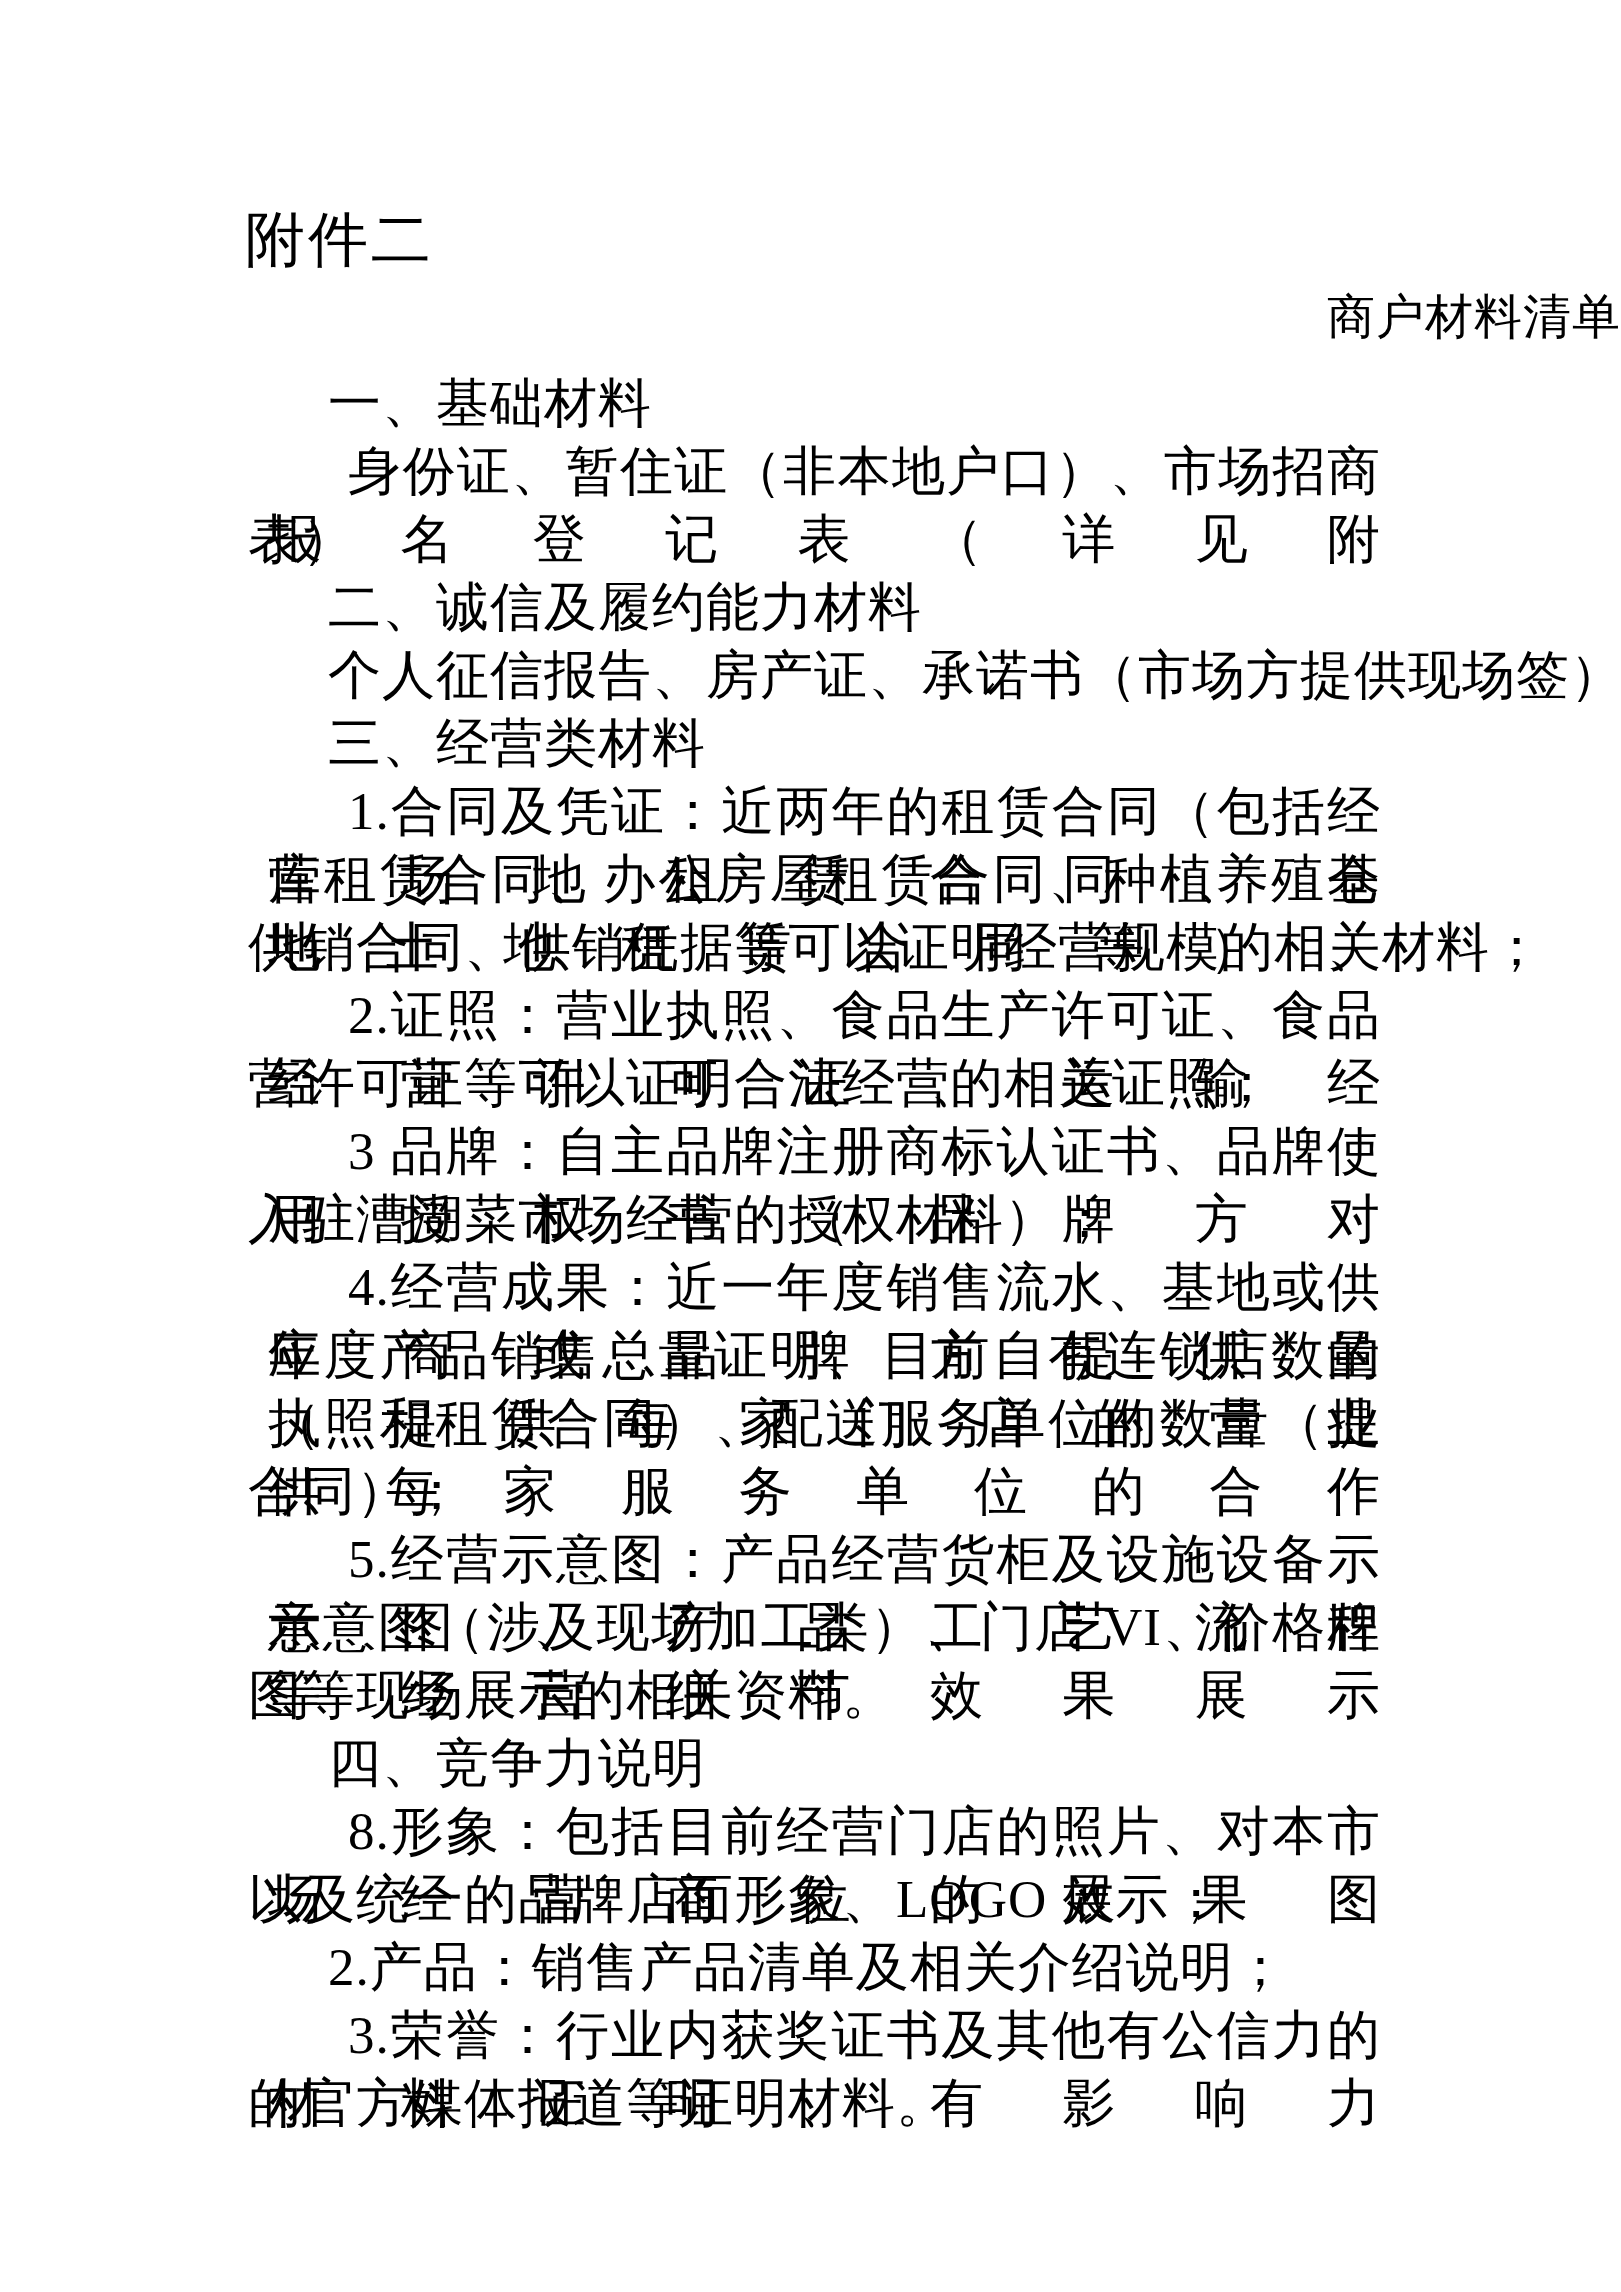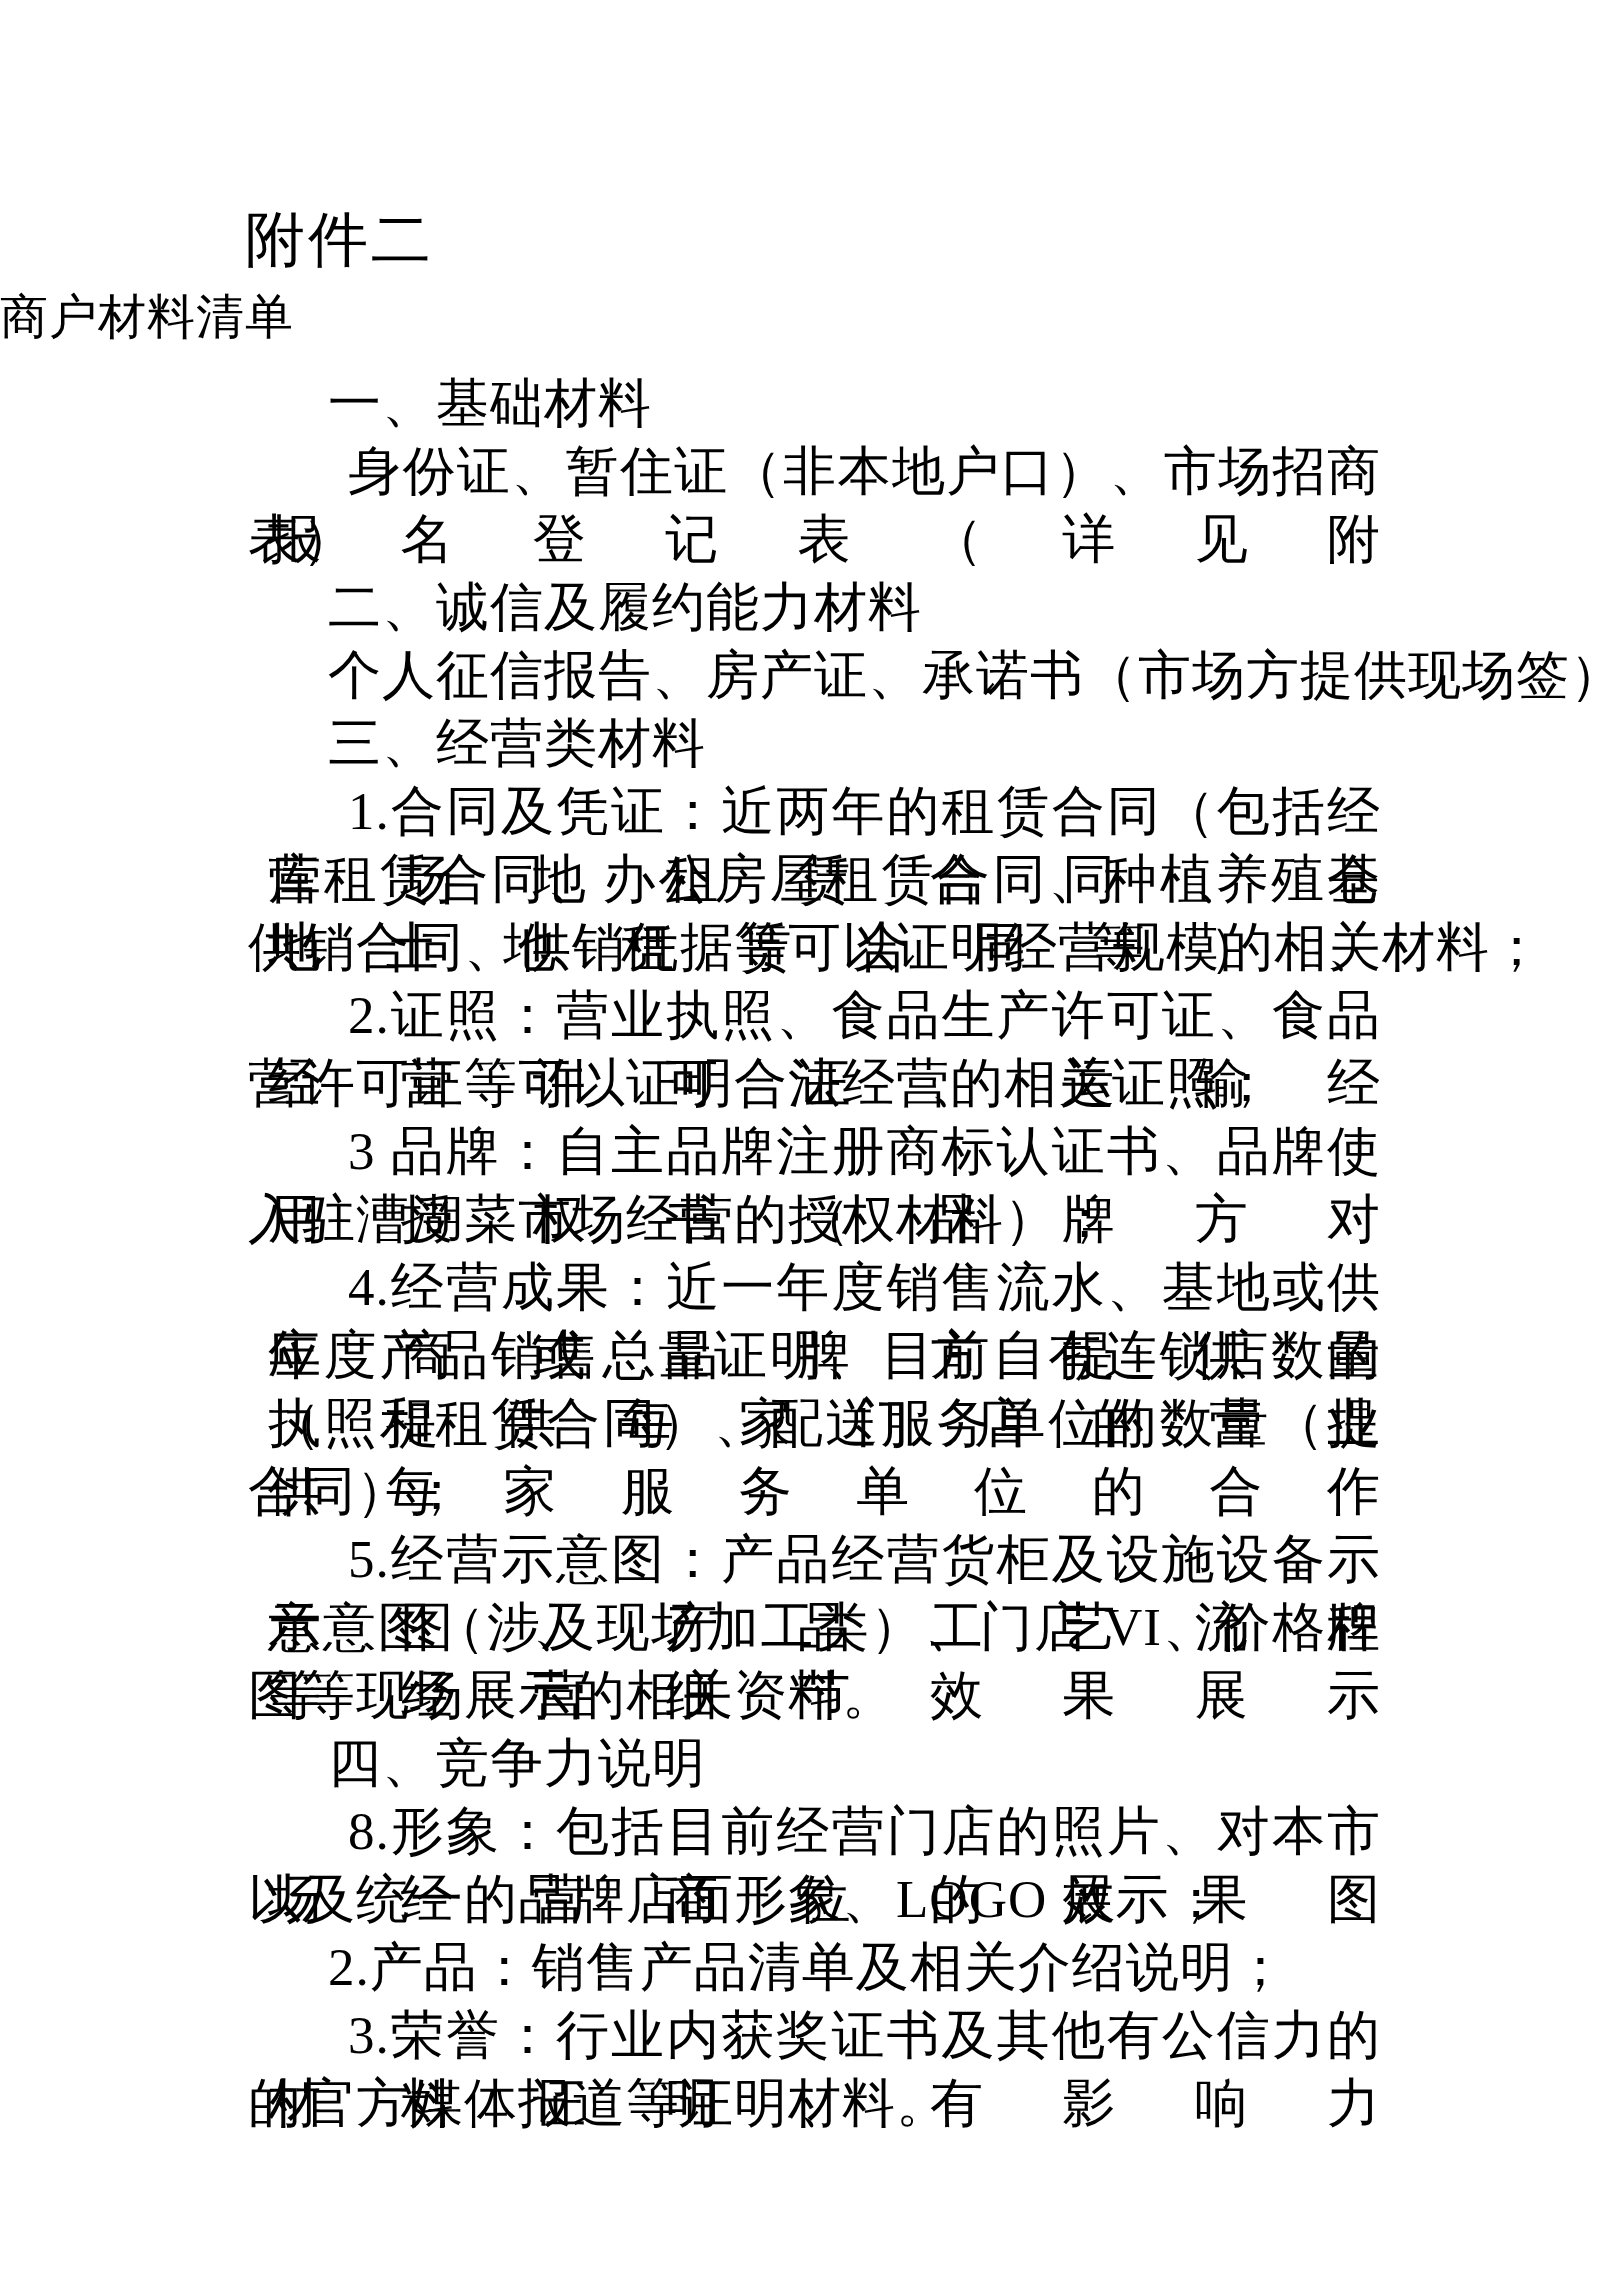--- a/index.html
+++ b/index.html
@@ -23,21 +23,21 @@
     font-size: 60px;
     letter-spacing: 2.9px;
     line-height: 1.2;
     white-space: nowrap;
   }
   .doc-title {
     position: absolute;
     left: 0;
     top: 287px;
     width: 1621px;
-    text-align: left;
+    text-align: right;
     font-size: 48px;
     letter-spacing: 1px;
     line-height: 1.25;
     white-space: nowrap;
   }
   .doc-body {
     position: absolute;
     left: 248px;
     top: 369px;
     width: 1133px;

